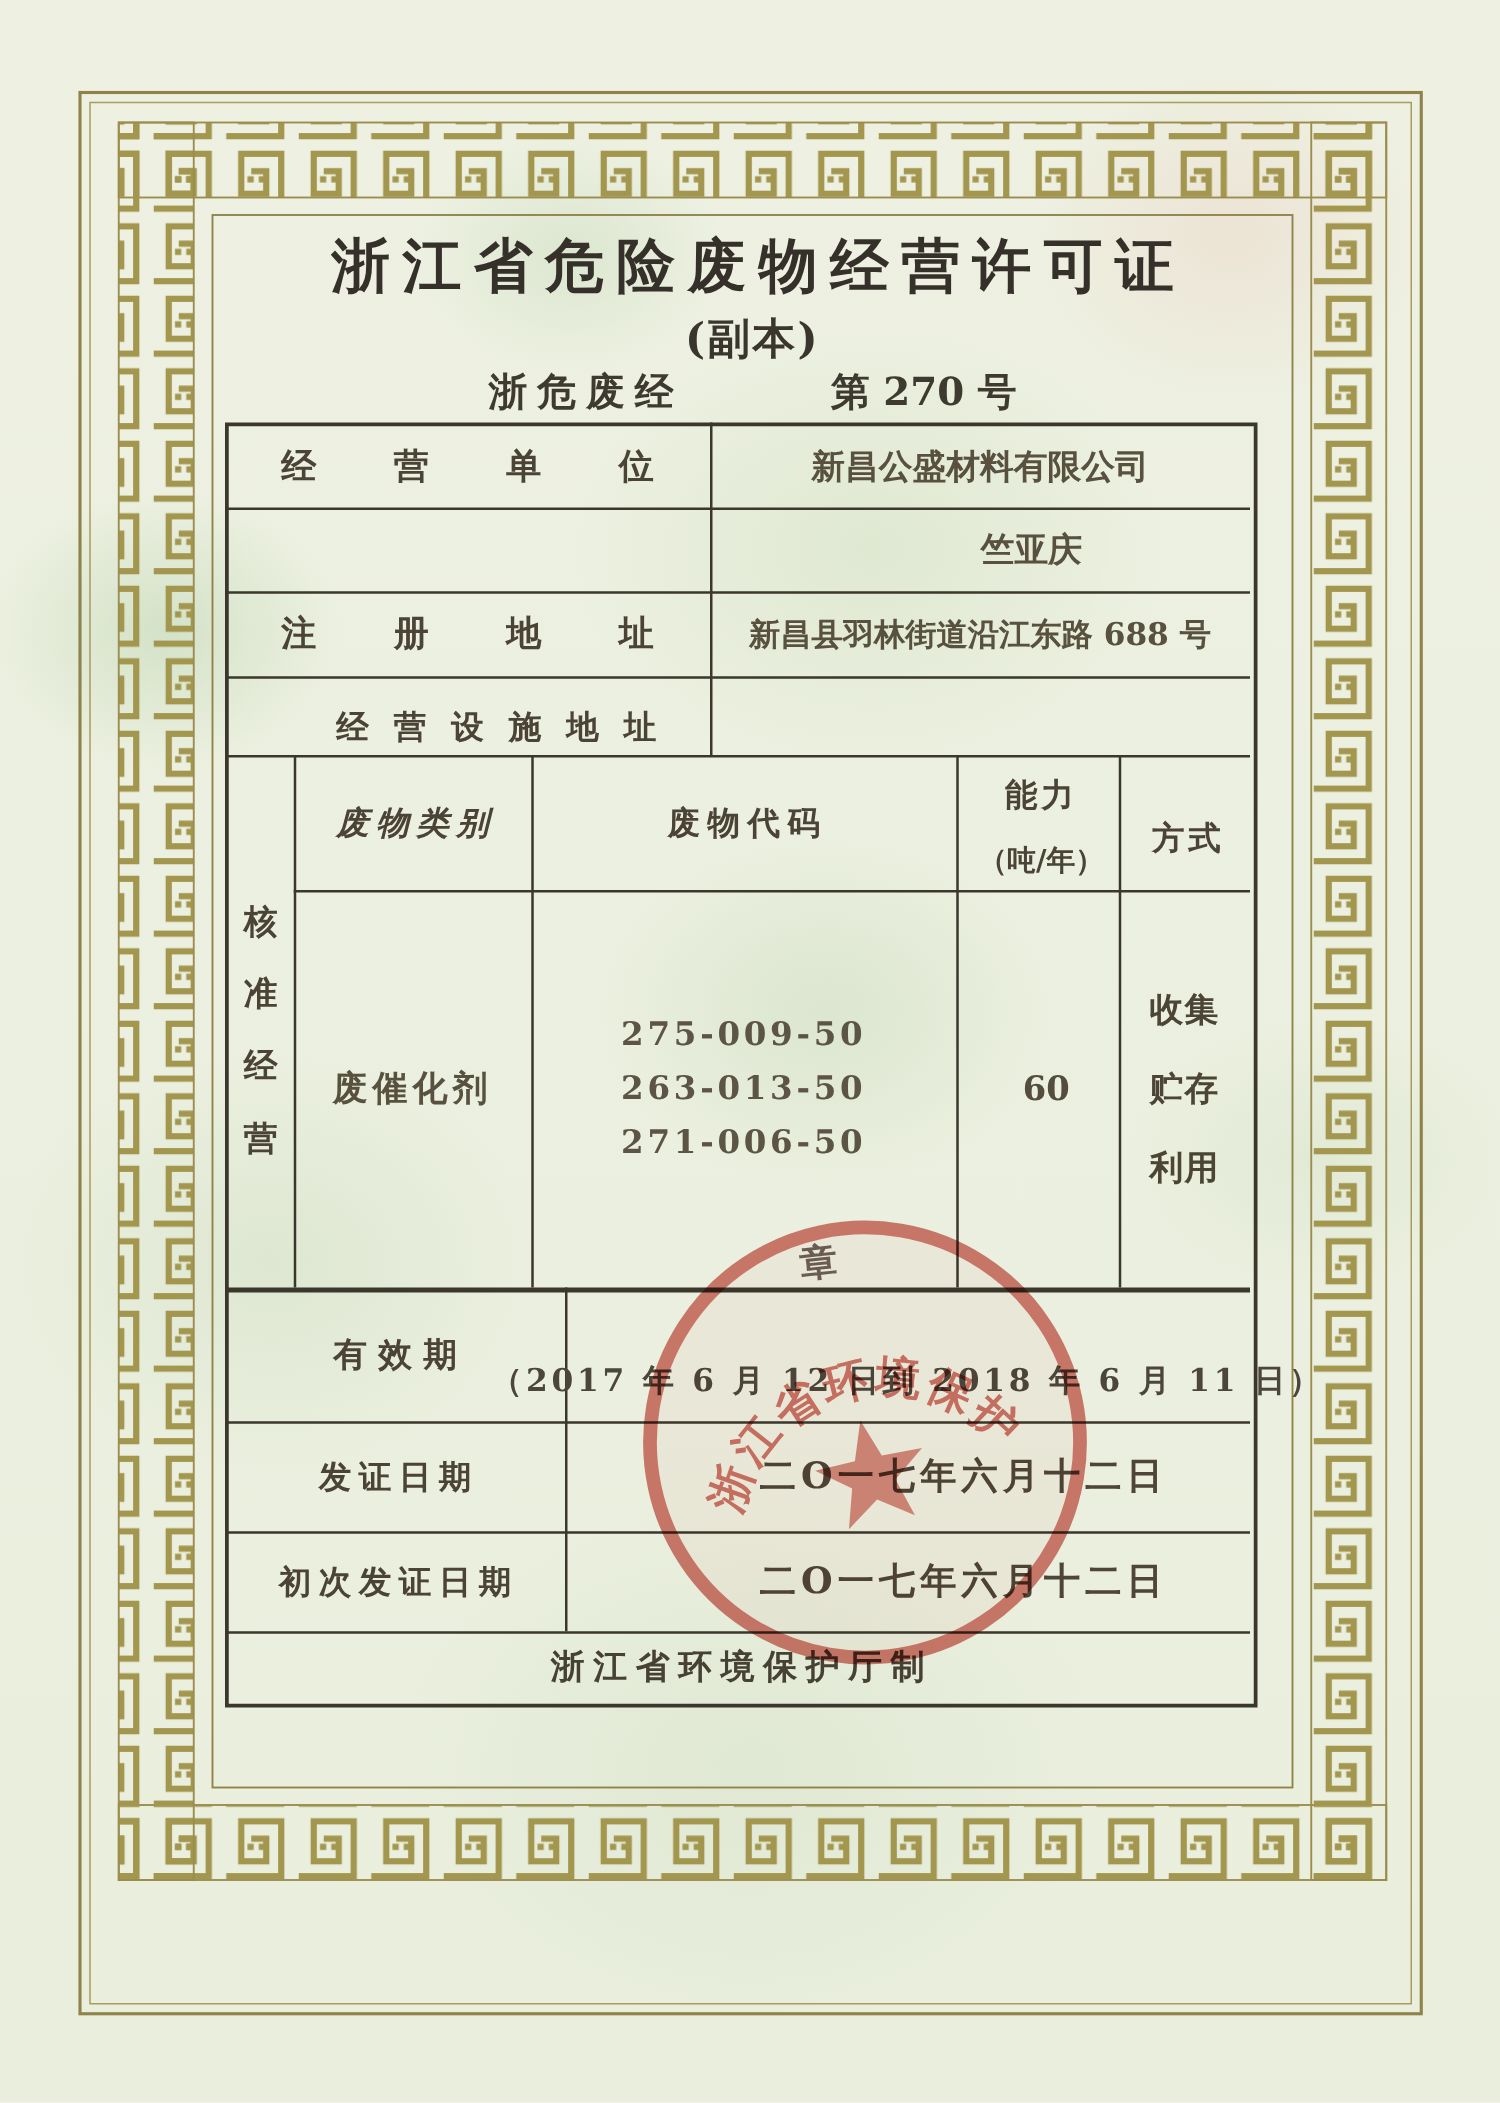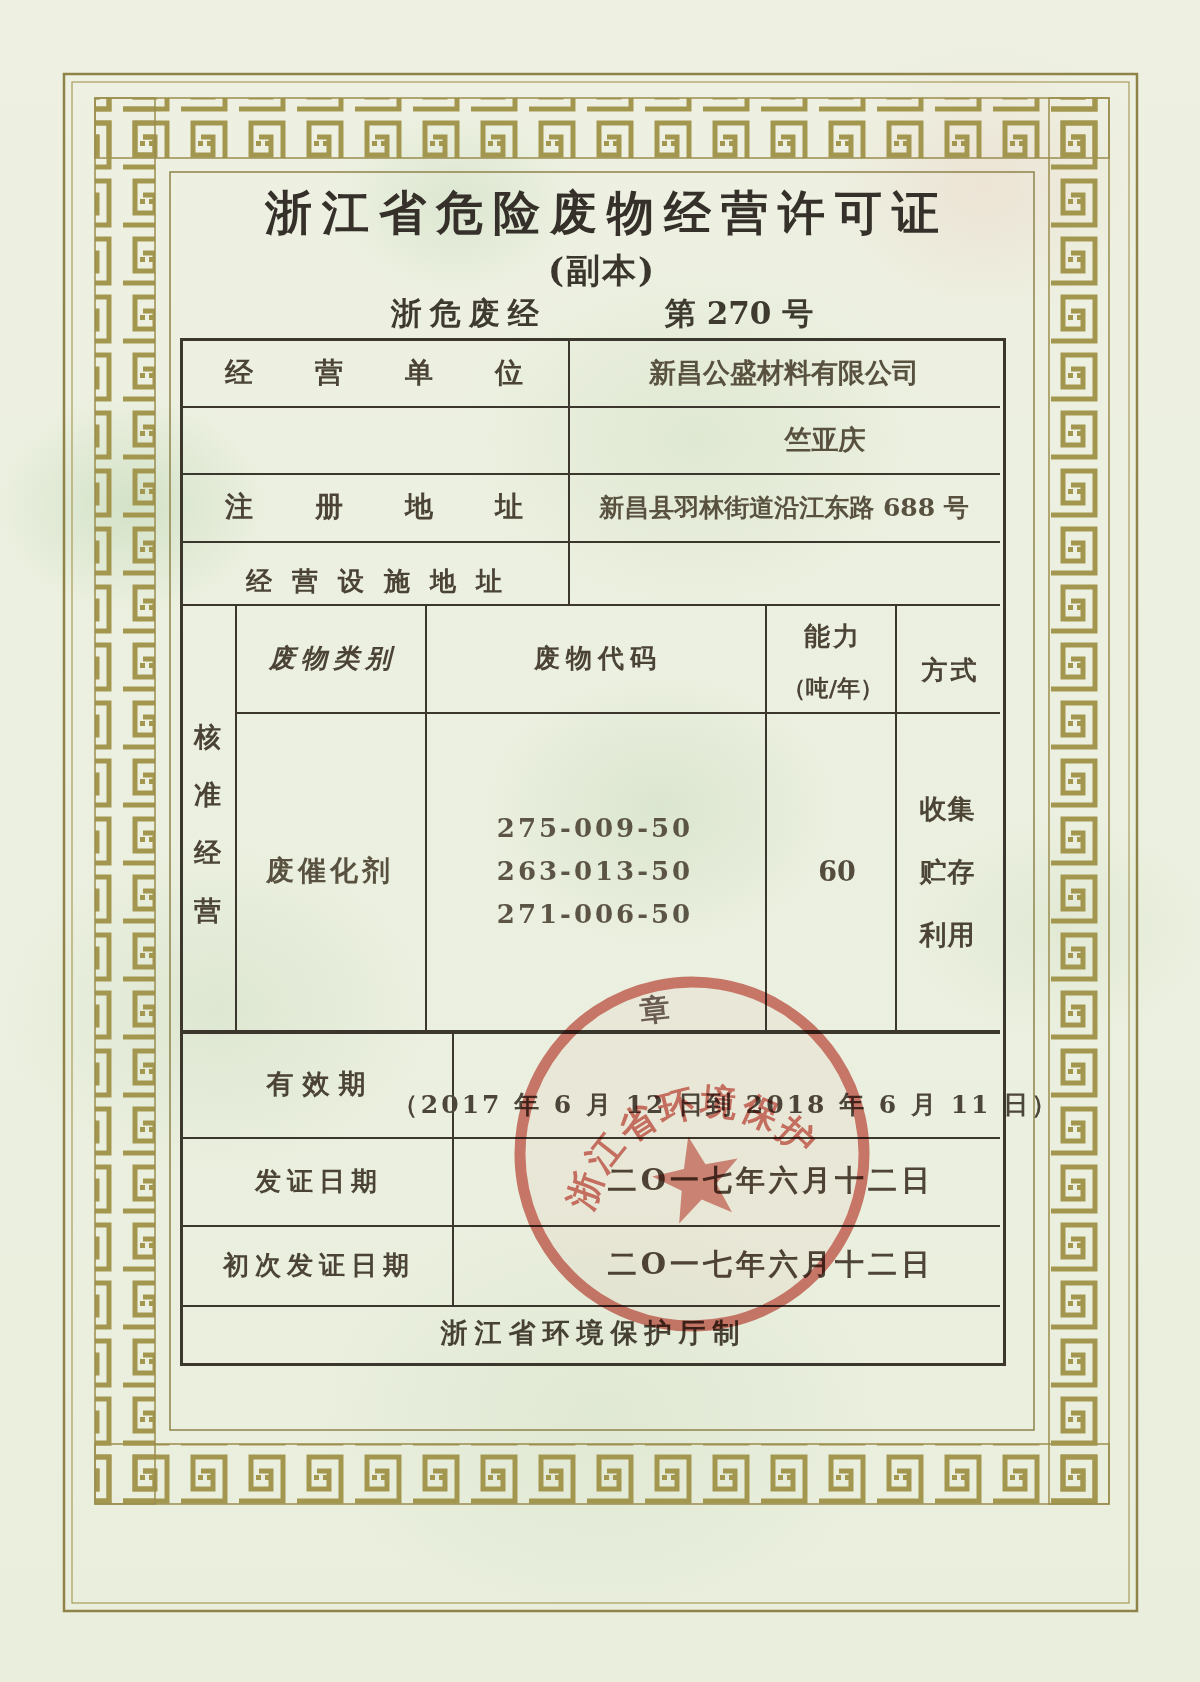--- a/index.html
+++ b/index.html
@@ -123,21 +123,21 @@
     <span class="val">竺亚庆</span>
     </div>
 
   <div class="cell" style="left:180px;top:473px;width:388px;height:68px;">
     <span class="lbl ls-4">注册地址</span>
     </div>
   <div class="cell" style="left:568px;top:473px;width:432px;height:68px;">
     <span class="val" style="font-size:25px;">新昌县羽林街道沿江东路 688 号</span>
     </div>
 
-  <div class="cell" style="left:180px;top:541px;width:388px;height:81px;">
+  <div class="cell" style="left:180px;top:541px;width:388px;height:81px;padding-left:23px;">
     <span class="lbl ls-6" style="font-size:26px;">经营设施地址</span>
     </div>
 
   <div class="cell" style="left:180px;top:604px;width:55px;height:426px;">
     <span class="side-label">核准经营</span>
     </div>
 
   <div class="cell" style="left:235px;top:604px;width:190px;height:108px;font-style:italic;">
     <span class="hdr">废物类别</span>
     </div>

